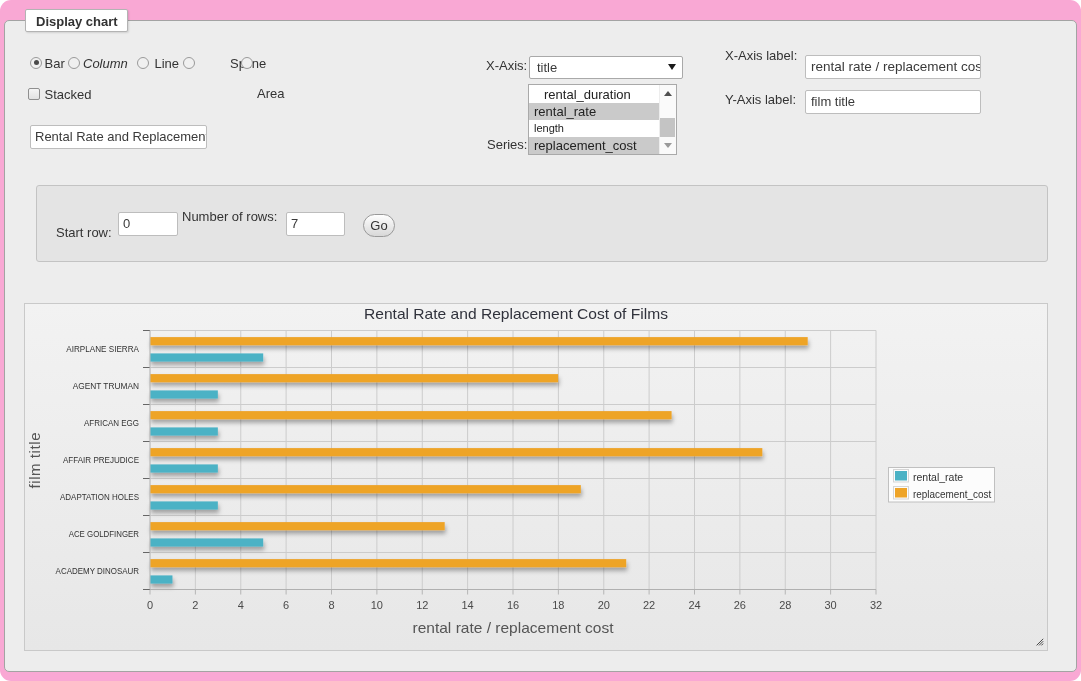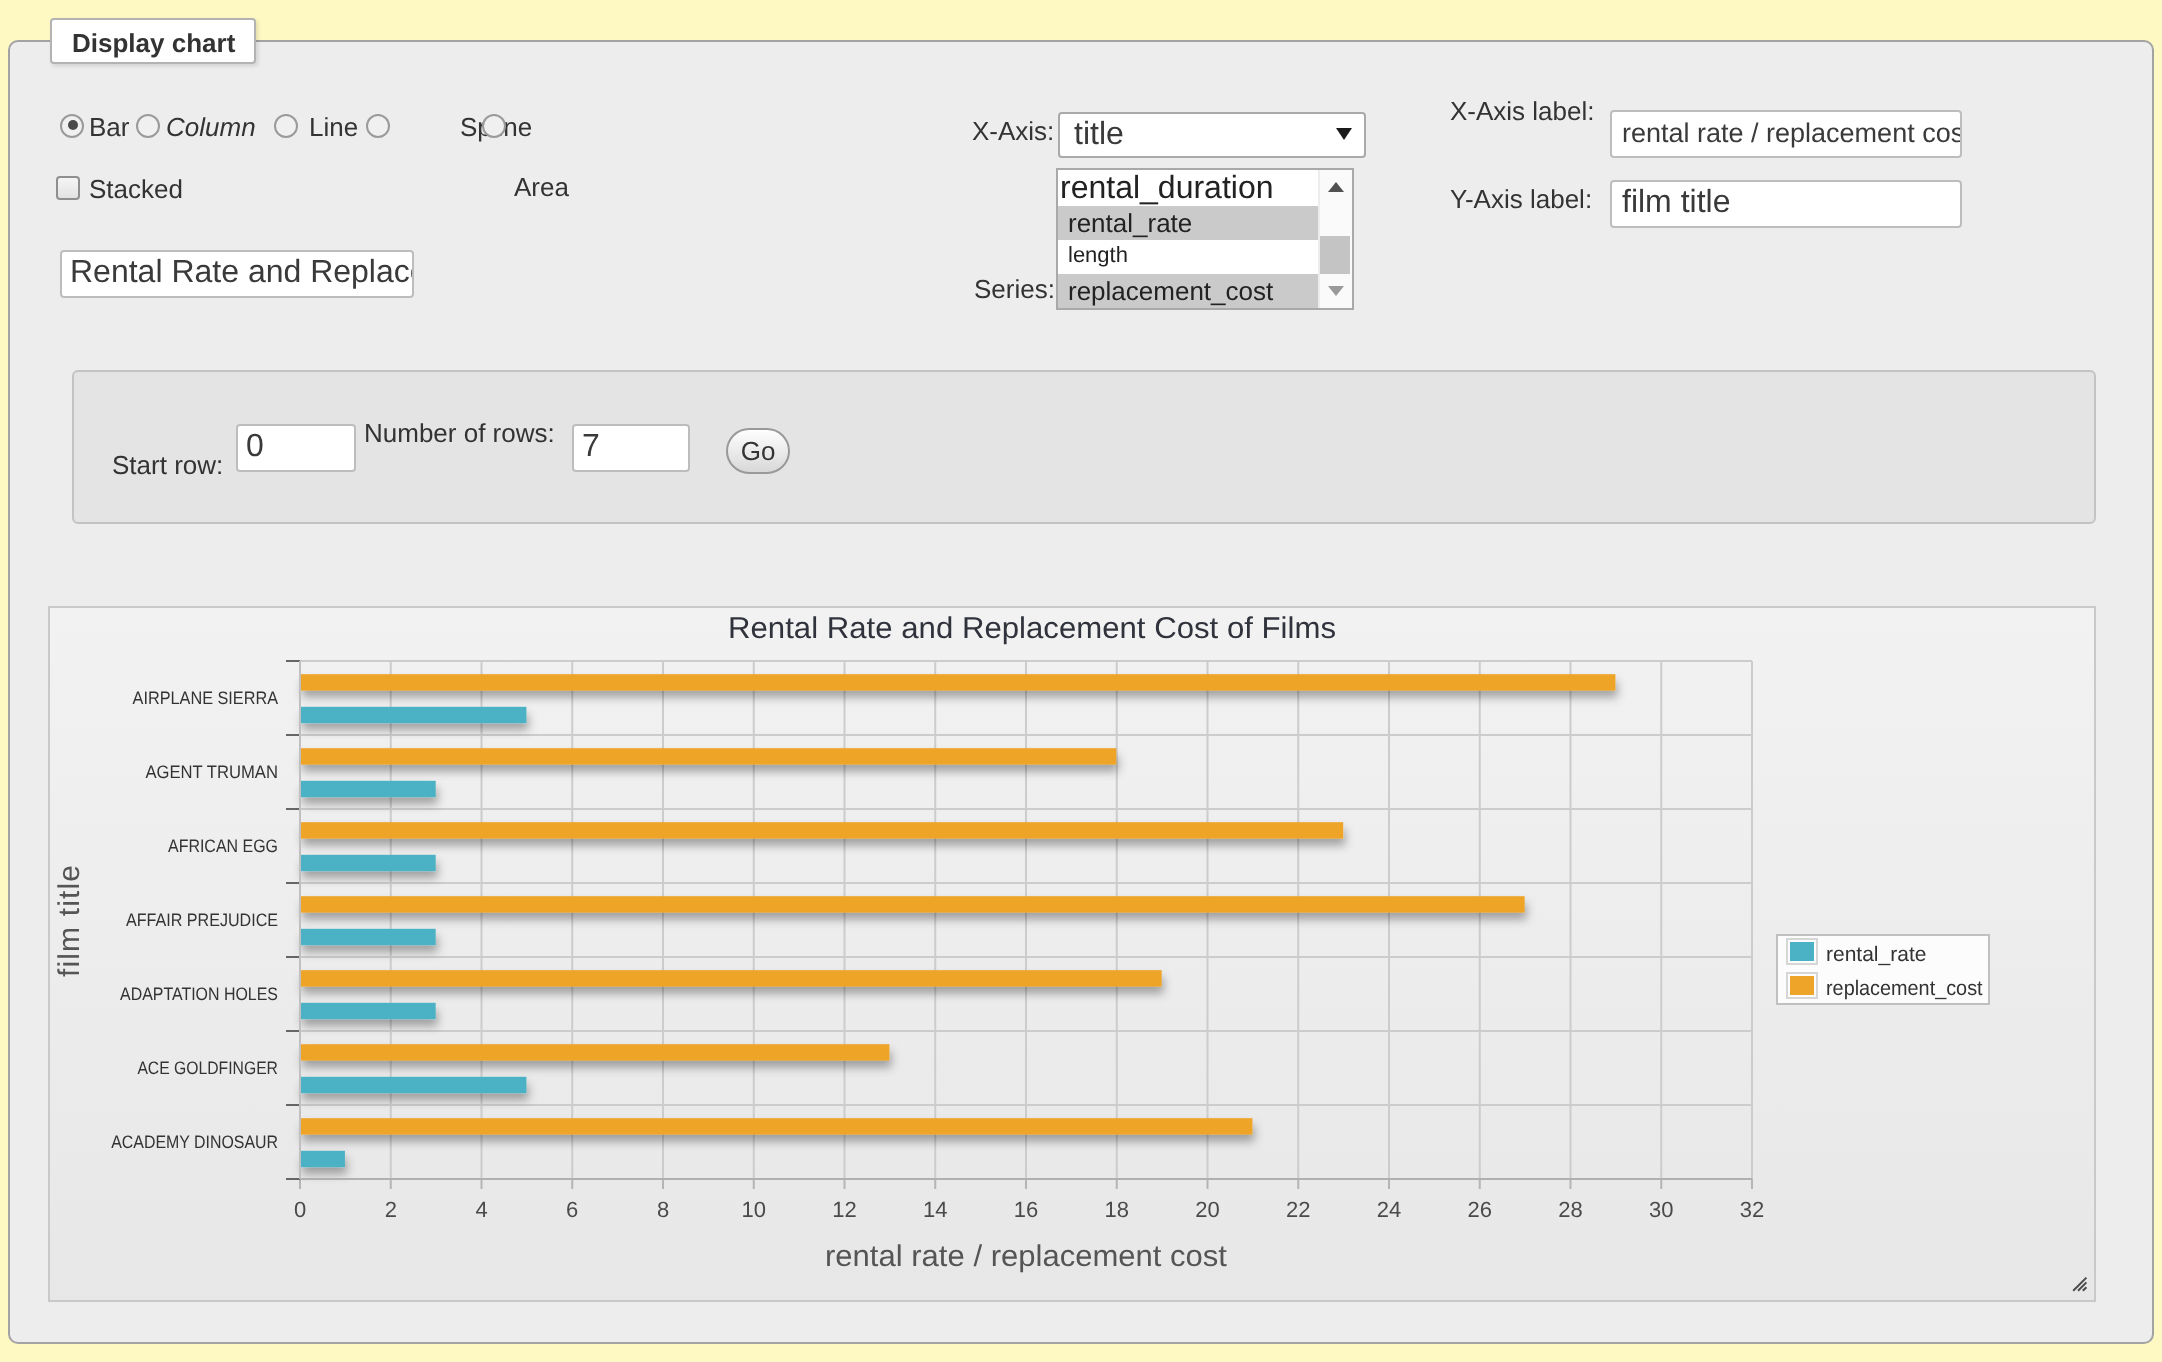--- a/index.html
+++ b/index.html
@@ -1,22 +1,22 @@
 <!DOCTYPE html>
 <html><head>
 <meta charset="utf-8">
 <style>
   * { margin:0; padding:0; box-sizing:border-box; }
   html,body { background:#ffffff; }
-  #page { position:relative; width:1081px; height:681px; background:#fef9c3;
-          font-family:"Liberation Sans",sans-serif; overflow:hidden; }
+  #page { position:relative; width:1081px; height:681px; background:#f9a8d4;
+          font-family:"Liberation Sans",sans-serif; overflow:hidden;border-radius:11px; }
   .abs { position:absolute; }
   .lbl { position:absolute; font-size:13px; color:#333; white-space:nowrap; }
   .inp { position:absolute; background:#fff; border:1px solid #bdbdbd; border-radius:2px;
-         font-size:16px; color:#3a3a3a; white-space:nowrap; overflow:hidden; }
+         font-size:13px; color:#3a3a3a; white-space:nowrap; overflow:hidden; }
 </style>
 </head>
 <body>
 <div id="page">
 
   <div class="abs" style="left:4px;top:20px;width:1073px;height:652px;background:#ededed;border:1px solid #a3a3a3;border-radius:5px;"></div>
 
   <div class="abs" style="left:25px;top:9px;width:103px;height:23px;background:#fff;border:1px solid #b3b3b3;border-radius:2px;box-shadow:1px 1px 2px rgba(0,0,0,0.12);"></div>
   <div class="lbl" style="left:36px;top:14px;font-weight:bold;font-size:13px;color:#333;">Display chart</div>
 
@@ -36,21 +36,21 @@
   <div class="lbl" style="left:44.5px;top:87px;">Stacked</div>
 
   <div class="inp" style="left:30px;top:125px;width:177px;height:24px;line-height:22px;padding-left:4px;">Rental Rate and Replacement Cost of Films</div>
 
   <div class="lbl" style="left:486px;top:58px;">X-Axis:</div>
   <div class="inp" style="left:529px;top:56px;width:154px;height:23px;line-height:21px;padding-left:7px;border-color:#a9a9a9;">title</div>
   <div class="abs" style="left:668px;top:64px;width:0;height:0;border-left:4.5px solid transparent;border-right:4.5px solid transparent;border-top:6px solid #1a1a1a;"></div>
 
   <div class="lbl" style="left:487px;top:137px;">Series:</div>
   <div class="abs" style="left:528px;top:84px;width:149px;height:71px;background:#fff;border:1px solid #a9a9a9;overflow:hidden;">
-     <div class="abs" style="left:0;top:1px;width:130px;height:31px;font-size:16px;color:#222;padding-left:1px;line-height:17px;">rental_duration</div>
+     <div class="abs" style="left:0;top:1px;width:130px;height:31px;font-size:13px;color:#222;padding-left:15px;line-height:17px;">rental_duration</div>
      <div class="abs" style="left:0;top:18px;width:130px;height:17px;font-size:13px;color:#222;padding-left:5px;line-height:17px;background:#cacaca;">rental_rate</div>
      <div class="abs" style="left:0;top:35px;width:130px;height:17px;font-size:11px;color:#222;padding-left:5px;line-height:17px;">length</div>
      <div class="abs" style="left:0;top:52px;width:130px;height:17px;font-size:13px;color:#222;padding-left:5px;line-height:17px;background:#cacaca;">replacement_cost</div>
 
      <div class="abs" style="right:0;top:0;width:17px;height:69px;background:#fafafa;border-left:1px solid #ededed;"></div>
      <div class="abs" style="right:4.5px;top:6px;width:0;height:0;border-left:4px solid transparent;border-right:4px solid transparent;border-bottom:5px solid #505050;"></div>
      <div class="abs" style="right:1px;top:33px;width:15px;height:19px;background:#c4c4c4;"></div>
      <div class="abs" style="right:4.5px;bottom:6px;width:0;height:0;border-left:4px solid transparent;border-right:4px solid transparent;border-top:5px solid #9a9a9a;"></div>
   </div>
 

